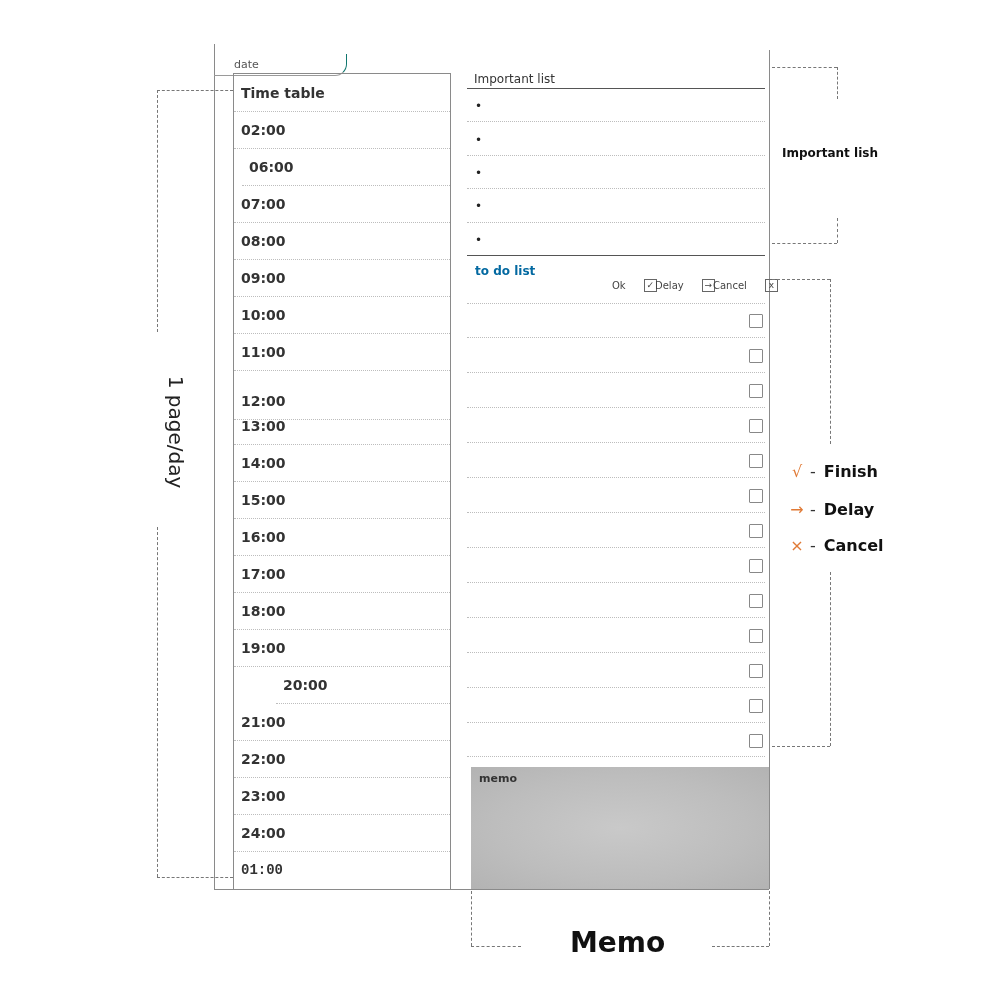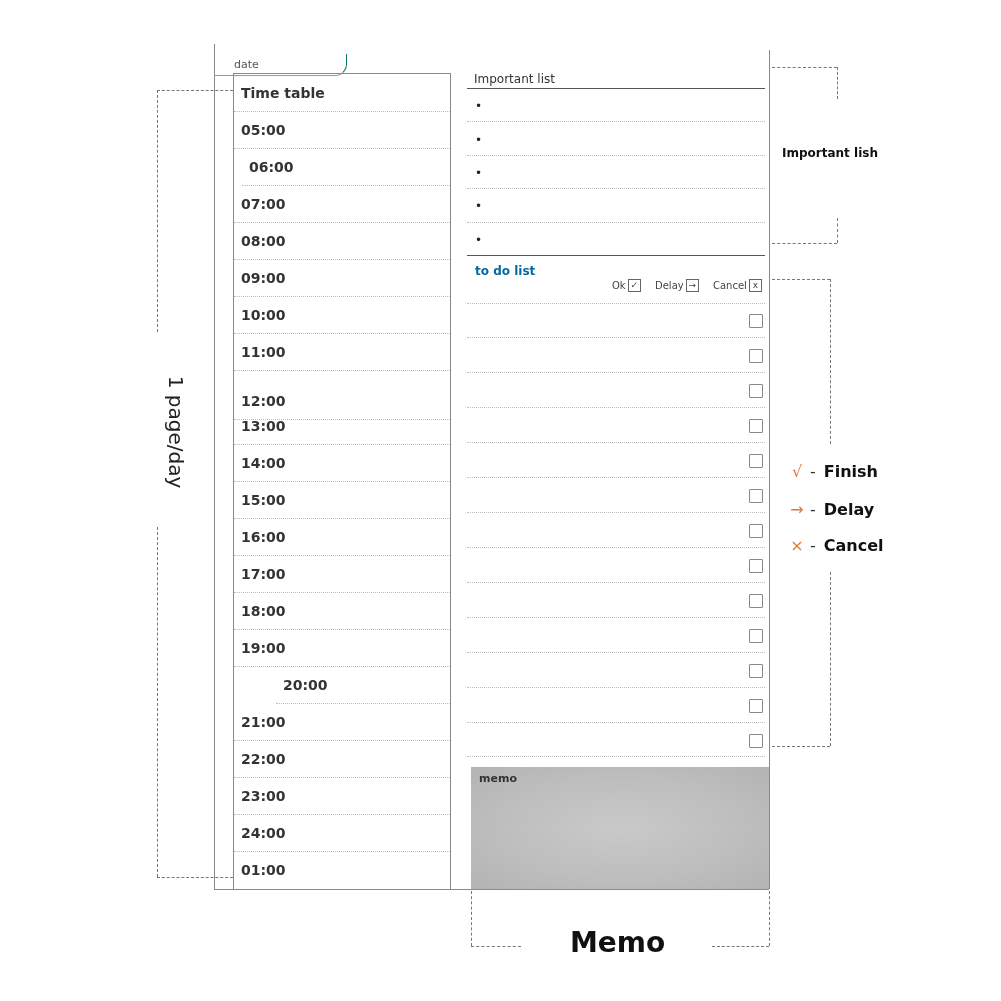--- a/index.html
+++ b/index.html
@@ -16,29 +16,29 @@
               border-bottom:1px solid #9a9a9a; border-right:1px solid #0f766e;
               border-bottom-right-radius:12px; }
   .date-label { position:absolute; left:20px; top:4px; font-size:11px; color:#555; }
 
   
   .timetable { position:absolute; left:233px; top:73px; width:218px; height:816px;
                border:1px solid #8a8a8a; border-bottom:none; box-sizing:border-box; }
   .tt-row { position:absolute; left:0; right:0; height:37px; border-bottom:1px dotted #bdbdbd; }
   .tt-row span { position:absolute; left:7px; top:50%; transform:translateY(-50%);
                  font-size:14px; font-weight:bold; color:#333; }
-  .tt-row.last { border-bottom:none; }
+  .tt-row.last { border-bottom:none;font-family:Liberation Mono, monospace; }
 
   
   .imp-title { position:absolute; left:474px; top:72px; font-size:12px; font-weight:normal; color:#333; }
   .bullet { position:absolute; left:475px; font-size:12px; color:#222; }
 
   
   .todo-title { position:absolute; left:475px; top:264px; font-size:12px; font-weight:bold; color:#0369a1; }
-  .legend-inline { position:absolute; top:279px; font-size:10px; color:#444; display:flex; align-items:center; gap:2px; }
+  .legend-inline { position:absolute; top:279px; font-size:10px; color:#444; display:flex; align-items:center; gap:18px; }
   .mini-box { display:inline-block; width:11px; height:11px; border:1px solid #666; font-size:9px;
               line-height:11px; text-align:center; color:#444; }
   .checkbox { position:absolute; left:749px; width:12px; height:12px; border:1px solid #888; border-radius:1px; background:#fff; }
 
   
   .memo-box { position:absolute; left:471px; top:767px; width:298px; height:122px;
               background:radial-gradient(ellipse at 50% 50%, #c9c9c9 0%, #bdbdbd 60%, #b3b3b3 100%); }
   .memo-label { position:absolute; left:8px; top:5px; font-size:11px; font-weight:bold; color:#333; }
 
   
@@ -58,21 +58,21 @@
 
 <div class="date-tab">
   <span class="date-label">date</span>
 </div>
 
 <div class="timetable">
   <div class="tt-row" style="top:0px;">
     <span>Time table</span>
   </div>
   <div class="tt-row" style="top:37px;">
-      <span>05:00</span>
+      <span>02:00</span>
     </div>
   <div class="tt-row" style="top:74px;margin-left:8px;">
       <span>06:00</span>
     </div>
   <div class="tt-row" style="top:111px;">
       <span>07:00</span>
     </div>
   <div class="tt-row" style="top:148px;">
       <span>08:00</span>
     </div>

